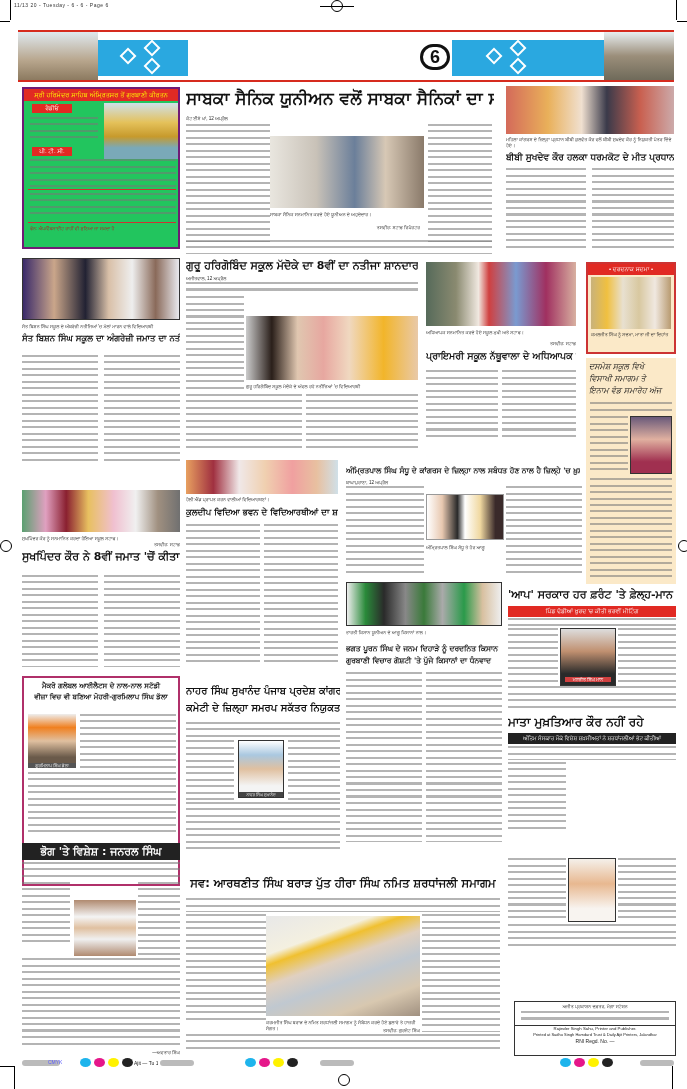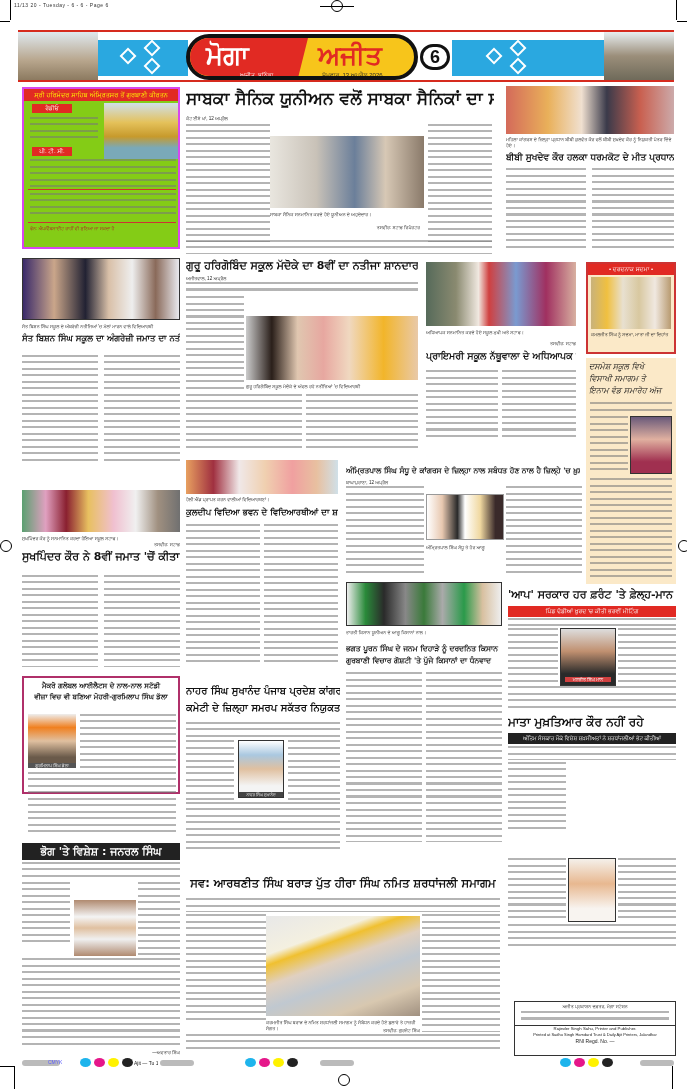--- a/index.html
+++ b/index.html
@@ -40,36 +40,29 @@
 <div class="abs crop" style="left:677px;top:21px;width:10px;height:1px"></div>
 <div class="abs reg" style="left:331px;top:0px;width:12px;height:12px"></div>
 <div class="abs crop" style="left:320px;top:6px;width:34px;height:1px"></div>
 
 <div class="abs mast">
   <div class="photo" style="left:0;width:80px"></div>
   <div class="blue" style="left:80px;width:90px"></div>
   <div class="diam" style="left:104px;top:18px"></div>
   <div class="diam" style="left:128px;top:10px"></div>
   <div class="diam" style="left:128px;top:28px"></div>
-  <div class="pill">
-    <div class="red"></div>
-    <div class="t1">ਮੋਗਾ</div>
-    <div class="t2">ਅਜੀਤ</div>
-    <div class="s1">ਅਜੀਤ, ਬਠਿੰਡਾ</div>
-    <div class="s2">ਸੋਮਵਾਰ, 13 ਅਪ੍ਰੈਲ 2026</div>
-  </div>
   <div class="pgnum">6</div>
   <div class="blue" style="left:434px;width:152px"></div>
   <div class="diam" style="left:470px;top:18px"></div>
   <div class="diam" style="left:494px;top:10px"></div>
   <div class="diam" style="left:494px;top:28px"></div>
   <div class="photo" style="left:586px;width:70px;background:linear-gradient(180deg,#e8eef0,#9b8e7a 50%,#6f6a5a)"></div>
 </div>
 
-<div class="abs" style="left:22px;top:87px;width:158px;height:162px;border:2px solid #d946ef;background:#84cc16">
+<div class="abs" style="left:22px;top:87px;width:158px;height:162px;border:2px solid #701a75;background:#22c55e">
   <div class="head redbar" style="font-size:6.5px;padding:2px 0;background:#e12a23;color:#ff0">ਸ੍ਰੀ ਹਰਿਮੰਦਰ ਸਾਹਿਬ ਅੰਮ੍ਰਿਤਸਰ ਤੋਂ ਗੁਰਬਾਣੀ ਕੀਰਤਨ</div>
   <div class="abs redbar" style="left:8px;top:15px;width:40px;height:9px;font-size:6px;line-height:9px">ਰੇਡੀਓ</div>
   <div class="abs lines" style="left:6px;top:28px;width:68px;height:26px"></div>
   <div class="abs img" style="left:80px;top:14px;width:74px;height:56px;background:linear-gradient(180deg,#cfe0ea 0,#e4c15a 35%,#c79a2c 60%,#7aa9b8 80%)"></div>
   <div class="abs redbar" style="left:8px;top:58px;width:40px;height:9px;font-size:6px;line-height:9px">ਪੀ. ਟੀ. ਸੀ.</div>
   <div class="abs lines" style="left:6px;top:70px;width:146px;height:28px"></div>
   <div class="abs" style="left:4px;top:100px;width:148px;height:1px;background:#c33"></div>
   <div class="abs lines" style="left:6px;top:104px;width:146px;height:26px"></div>
   <div class="abs" style="left:4px;top:133px;width:148px;height:1px;background:#c33"></div>
   <div class="abs cap" style="left:6px;top:137px;width:146px;height:18px;color:#a22">ਫੋਨ: ਐਪ/ਵੈੱਬਸਾਈਟ ਰਾਹੀਂ ਵੀ ਸੁਣਿਆ ਜਾ ਸਕਦਾ ਹੈ</div>
@@ -176,21 +169,21 @@
 
 <div class="abs" style="left:514px;top:1001px;width:162px;height:55px;border:1px solid #333">
   <div class="cap" style="text-align:center;padding:2px 2px 0">ਅਜੀਤ ਪ੍ਰਕਾਸ਼ਨ ਦਫ਼ਤਰ, ਮੋਗਾ ਸਟੇਸ਼ਨ</div>
   <div class="lines" style="margin:1px 6px;height:12px"></div>
   <div style="border-top:1px solid #333;margin-top:2px"></div>
   <div class="cap" style="text-align:center;font-size:4.3px">Rajinder Singh Sahu, Printer and Publisher.</div>
   <div class="cap" style="text-align:center;font-size:4px">Printed at Sadhu Singh Hamdard Trust &amp; Daily Ajit Printers, Jalandhar</div>
   <div class="cap" style="text-align:center;font-size:5px">RNI Regd. No. —</div>
 </div>
 
-<div class="abs" style="left:22px;top:676px;width:158px;height:118px;border:2px solid #b0306a">
+<div class="abs" style="left:22px;top:676px;width:158px;height:210px;border:2px solid #b0306a">
   <div class="head" style="font-size:7px;font-weight:bold;text-align:center;padding-top:4px">ਮੈਕਰੋ ਗਲੋਬਲ ਆਈਲੈਟਸ ਦੇ ਨਾਲ-ਨਾਲ ਸਟੱਡੀ</div>
   <div class="head" style="font-size:7px;font-weight:bold;text-align:center;padding-top:3px">ਵੀਜ਼ਾ ਵਿਚ ਵੀ ਬਣਿਆ ਮੋਹਰੀ-ਗੁਰਮਿਲਾਪ ਸਿੰਘ ਡੱਲਾ</div>
   <div class="abs img" style="left:4px;top:36px;width:48px;height:54px;background:linear-gradient(180deg,#eee,#f08020 25%,#e0c0a0 50%,#6a5a4a 80%)">
     <div style="position:absolute;left:0;bottom:0;right:0;background:#555;color:#fff;font-size:4.3px;text-align:center">ਗੁਰਮਿਲਾਪ ਸਿੰਘ ਡੱਲਾ</div>
   </div>
   <div class="abs lines" style="left:56px;top:36px;width:96px;height:54px"></div>
   <div class="abs lines" style="left:4px;top:94px;width:148px;height:62px"></div>
 </div>
 
 <div class="abs head" style="left:186px;top:685px;width:154px;font-size:10px;font-weight:bold;text-align:center">ਨਾਹਰ ਸਿੰਘ ਸੁਖਾਨੰਦ ਪੰਜਾਬ ਪ੍ਰਦੇਸ਼ ਕਾਂਗਰਸ</div>

